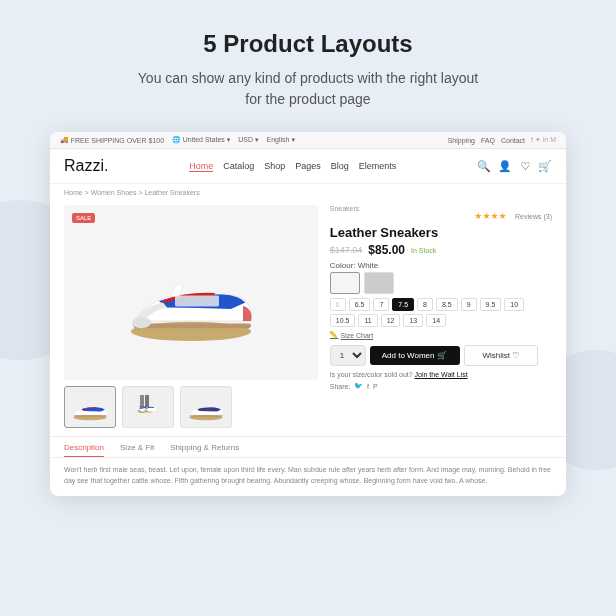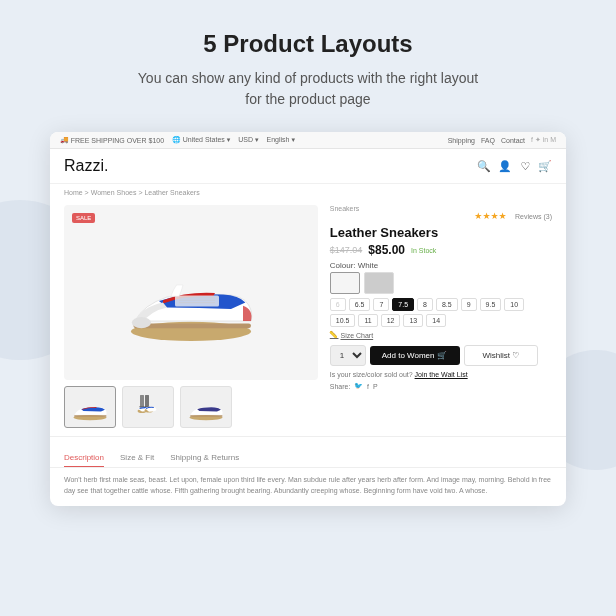--- a/index.html
+++ b/index.html
@@ -259,21 +259,21 @@
     }
 
     .waitlist-text { font-size: 7px; color: #777; margin-bottom: 4px; }
     .waitlist-link { color: #111; text-decoration: underline; }
 
     .share-row { display: flex; align-items: center; gap: 4px; font-size: 7px; color: #777; }
 
     
     .product-tabs {
       border-top: 1px solid #eee;
-      padding: 16px 14px 0;
+      padding: 6px 14px 0;
       display: flex;
       gap: 16px;
     }
     .tab-item {
       font-size: 8px;
       color: #888;
       padding-bottom: 4px;
       cursor: pointer;
     }
     .tab-item.active {
@@ -316,20 +316,28 @@
       <div class="top-bar-right">
         <span style="color:#666;font-size:7px;">Shipping</span>
         <span style="color:#666;font-size:7px;">FAQ</span>
         <span style="color:#666;font-size:7px;">Contact</span>
         <span style="font-size:7px;color:#aaa;">f ✦ in M</span>
       </div>
     </div>
 
     <div class="nav-bar">
       <div class="logo">Razzi.</div>
+      <div class="nav-links">
+        <a class="nav-link active">Home</a>
+        <a class="nav-link">Catalog</a>
+        <a class="nav-link">Shop</a>
+        <a class="nav-link">Pages</a>
+        <a class="nav-link">Blog</a>
+        <a class="nav-link">Elements</a>
+      </div>
       <div class="nav-icons">
         <span class="nav-icon">🔍</span>
         <span class="nav-icon">👤</span>
         <span class="nav-icon">♡</span>
         <span class="nav-icon">🛒</span>
       </div>
     </div>
 
     <div class="breadcrumb">Home  &gt;  Women Shoes  &gt;  Leather Sneakers</div>
 

